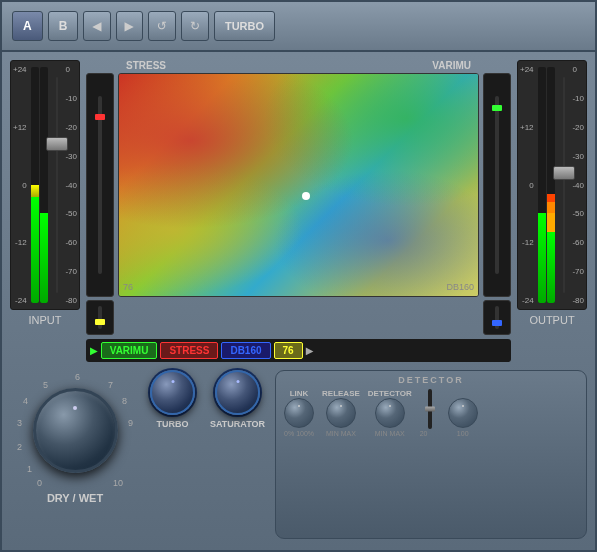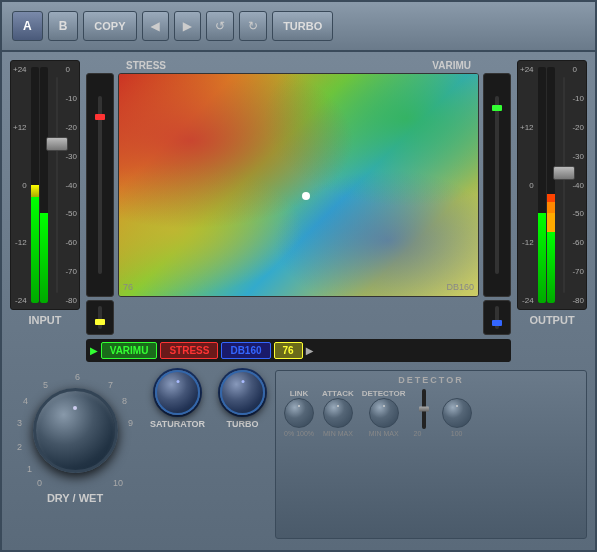--- a/index.html
+++ b/index.html
@@ -136,21 +136,21 @@
       justify-content: space-between;
       padding: 4px 2px;
       font-size: 8px;
       color: #aaa;
       text-align: right;
     }
 
     .vu-label {
       color: #ccc;
       font-size: 11px;
-      font-weight: bold;
+      font-weight: normal;
       margin-top: 4px;
       text-align: center;
     }
 
     
     .matrix-area {
       flex: 1;
       display: flex;
       flex-direction: column;
     }
@@ -438,21 +438,21 @@
       font-size: 9px;
       font-weight: bold;
       text-align: center;
     }
 
     
     .detector-section {
       flex: 1;
       background: linear-gradient(180deg, #6a7a8a 0%, #4a5a6a 100%);
       border: 1px solid #3a4a5a;
-      border-radius: 3px;
+      border-radius: 9px;
       padding: 4px 8px;
     }
 
     .detector-title {
       color: #aaa;
       font-size: 9px;
       font-weight: bold;
       letter-spacing: 2px;
       text-align: center;
       margin-bottom: 4px;
@@ -529,21 +529,20 @@
     }
   </style>
 </head>
 <body>
 
 <div class="plugin-container">
 
   <div class="top-bar">
     <button class="preset-btn active">A</button>
     <button class="preset-btn">B</button>
-    <button class="copy-btn">COPY</button>
     <button class="nav-btn">
       <span>◀</span>
     </button>
     <button class="nav-btn">
       <span>▶</span>
     </button>
     <button class="nav-btn">
       <span>↺</span>
     </button>
     <button class="nav-btn">
@@ -732,48 +731,48 @@
       <div class="dry-wet-label">DRY / WET</div>
     </div>
 
     <div style="display:flex; flex-direction:column; gap:8px; align-items:center;">
 
       <div class="turbo-sat-section">
         <div class="small-knob-group">
           <div class="small-knob">
             <div class="small-knob-dot"></div>
           </div>
-          <div class="small-knob-label">SATURATOR</div>
+          <div class="small-knob-label">TURBO</div>
         </div>
         <div class="small-knob-group">
           <div class="small-knob">
             <div class="small-knob-dot"></div>
           </div>
-          <div class="small-knob-label">TURBO</div>
+          <div class="small-knob-label">SATURATOR</div>
         </div>
       </div>
     </div>
 
     <div class="detector-section">
       <div class="detector-title">DETECTOR</div>
       <div class="detector-controls">
 
         <div class="detector-group">
           <div class="detector-label">LINK</div>
           <div class="detector-mini-knob">
             <div class="detector-mini-dot"></div>
           </div>
           <div style="display:flex; gap:2px; margin-top:2px;">
             <span style="font-size:7px; color:#888;">0%</span>
             <span style="font-size:7px; color:#888;">100%</span>
           </div>
         </div>
 
         <div class="detector-group">
-          <div class="detector-label">ATTACK</div>
+          <div class="detector-label">RELEASE</div>
           <div class="detector-mini-knob">
             <div class="detector-mini-dot"></div>
           </div>
           <div style="display:flex; gap:2px; margin-top:2px;">
             <span style="font-size:7px; color:#888;">MIN</span>
             <span style="font-size:7px; color:#888;">MAX</span>
           </div>
         </div>
 
         <div class="detector-group">

